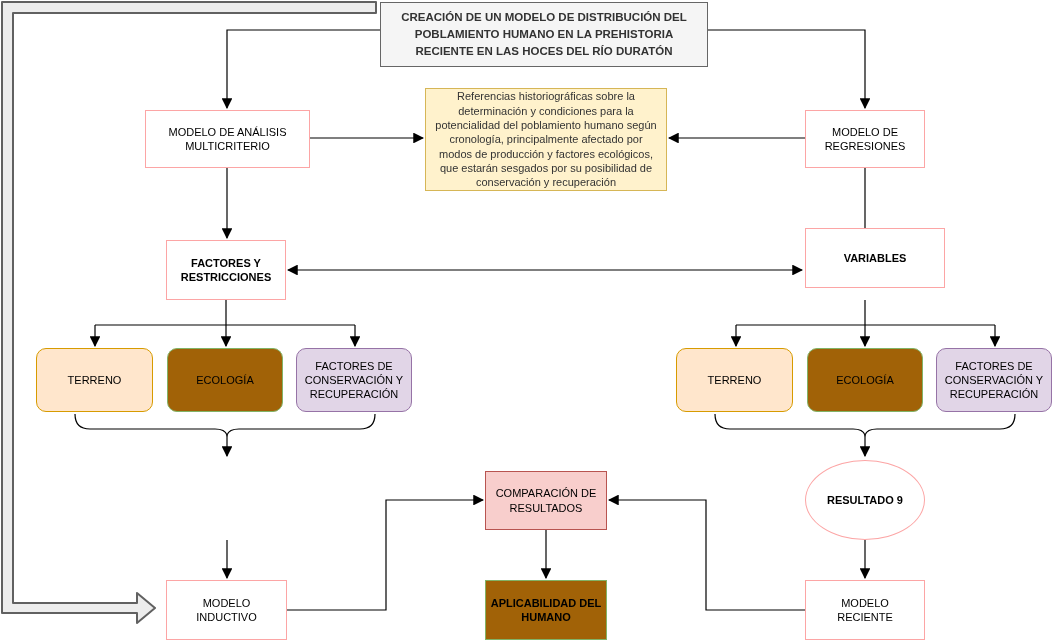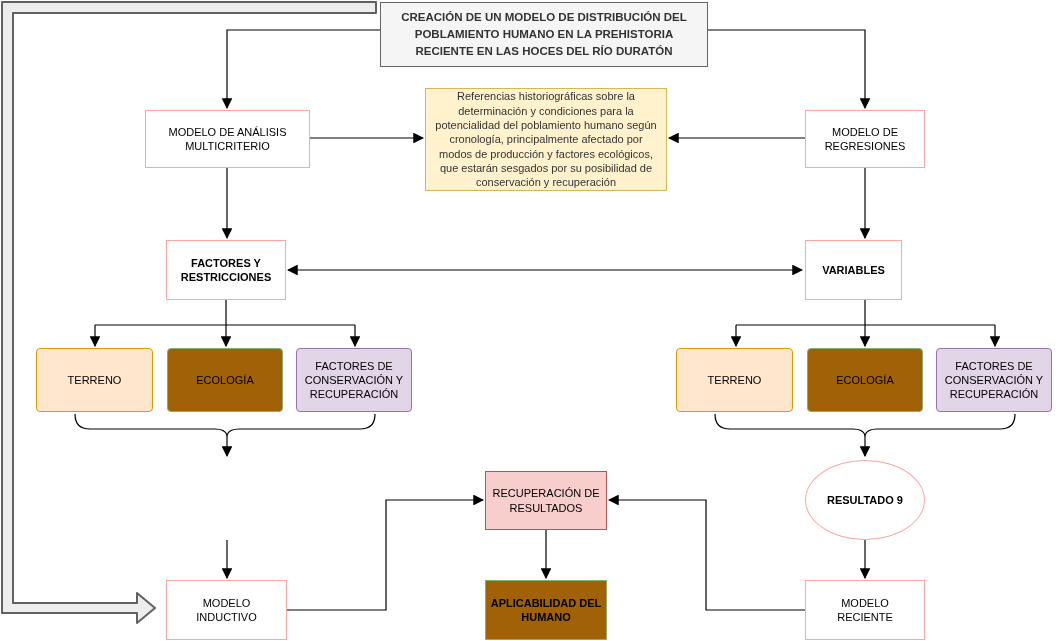--- a/index.html
+++ b/index.html
@@ -24,21 +24,21 @@
   .bold{font-weight:bold;}
   .title-box{
     background:#f5f5f5;border:1px solid #666666;color:#333333;
     font-size:11.5px;font-weight:bold;line-height:1.45;
     padding:4px 10px;
   }
   .note-box{
     background:#fff2cc;border:1px solid #d6b656;color:#333333;
     font-size:11px;line-height:1.3;padding:4px 8px;
   }
-  .rounded{border-radius:4px;}
+  .rounded{border-radius:10px;}
   .orange{background:#ffe6cc;border-color:#d79b00;}
   .green{background:#a16207;border-color:#82b366;}
   .purple{background:#e1d5e7;border-color:#9673a6;}
   .red{background:#f8cecc;border-color:#b85450;}
   .ellipse{border-radius:50%;}
   .narrow-pad{padding:2px 18px;}
 </style>
 </head>
 <body>
 
@@ -93,31 +93,31 @@
   <div class="node title-box" style="left:380px;top:2px;width:328px;height:65px;">CREACIÓN DE UN MODELO DE DISTRIBUCIÓN DEL POBLAMIENTO HUMANO EN LA PREHISTORIA RECIENTE EN LAS HOCES DEL RÍO DURATÓN</div>
 
   <div class="node" style="left:145px;top:110px;width:165px;height:58px;">MODELO DE ANÁLISIS MULTICRITERIO</div>
 
   <div class="node note-box" style="left:425px;top:88px;width:242px;height:103px;">Referencias historiográficas sobre la determinación y condiciones para la potencialidad del poblamiento humano según cronología, principalmente afectado por modos de producción y factores ecológicos, que estarán sesgados por su posibilidad de conservación y recuperación</div>
 
   <div class="node bold" style="left:166px;top:240px;width:120px;height:60px;">FACTORES Y RESTRICCIONES</div>
 
   <div class="node" style="left:805px;top:110px;width:120px;height:58px;">MODELO DE REGRESIONES</div>
 
-  <div class="node bold" style="left:805px;top:240px;width:97px;height:60px;">VARIABLES</div>
+  <div class="node bold" style="left:805px;top:228px;width:140px;height:60px;">VARIABLES</div>
 
   <div class="node rounded orange" style="left:36px;top:348px;width:117px;height:64px;">TERRENO</div>
   <div class="node rounded green" style="left:167px;top:348px;width:116px;height:64px;">ECOLOGÍA</div>
   <div class="node rounded purple" style="left:296px;top:348px;width:116px;height:64px;">FACTORES DE CONSERVACIÓN Y RECUPERACIÓN</div>
 
   <div class="node rounded orange" style="left:676px;top:348px;width:117px;height:64px;">TERRENO</div>
   <div class="node rounded green" style="left:807px;top:348px;width:116px;height:64px;">ECOLOGÍA</div>
   <div class="node rounded purple" style="left:936px;top:348px;width:116px;height:64px;">FACTORES DE CONSERVACIÓN Y RECUPERACIÓN</div>
 
   <div class="node ellipse bold" style="left:805px;top:460px;width:120px;height:80px;">RESULTADO 9</div>
 
-  <div class="node red" style="left:485px;top:471px;width:122px;height:59px;">RECUPERACIÓN DE RESULTADOS</div>
+  <div class="node red" style="left:485px;top:471px;width:122px;height:59px;">COMPARACIÓN DE RESULTADOS</div>
   <div class="node green bold" style="left:485px;top:580px;width:122px;height:60px;">APLICABILIDAD DEL HUMANO</div>
 
   <div class="node narrow-pad" style="left:166px;top:580px;width:121px;height:60px;">MODELO INDUCTIVO</div>
   <div class="node narrow-pad" style="left:805px;top:580px;width:120px;height:60px;">MODELO RECIENTE</div>
 
 </div>
 
 </body></html>

